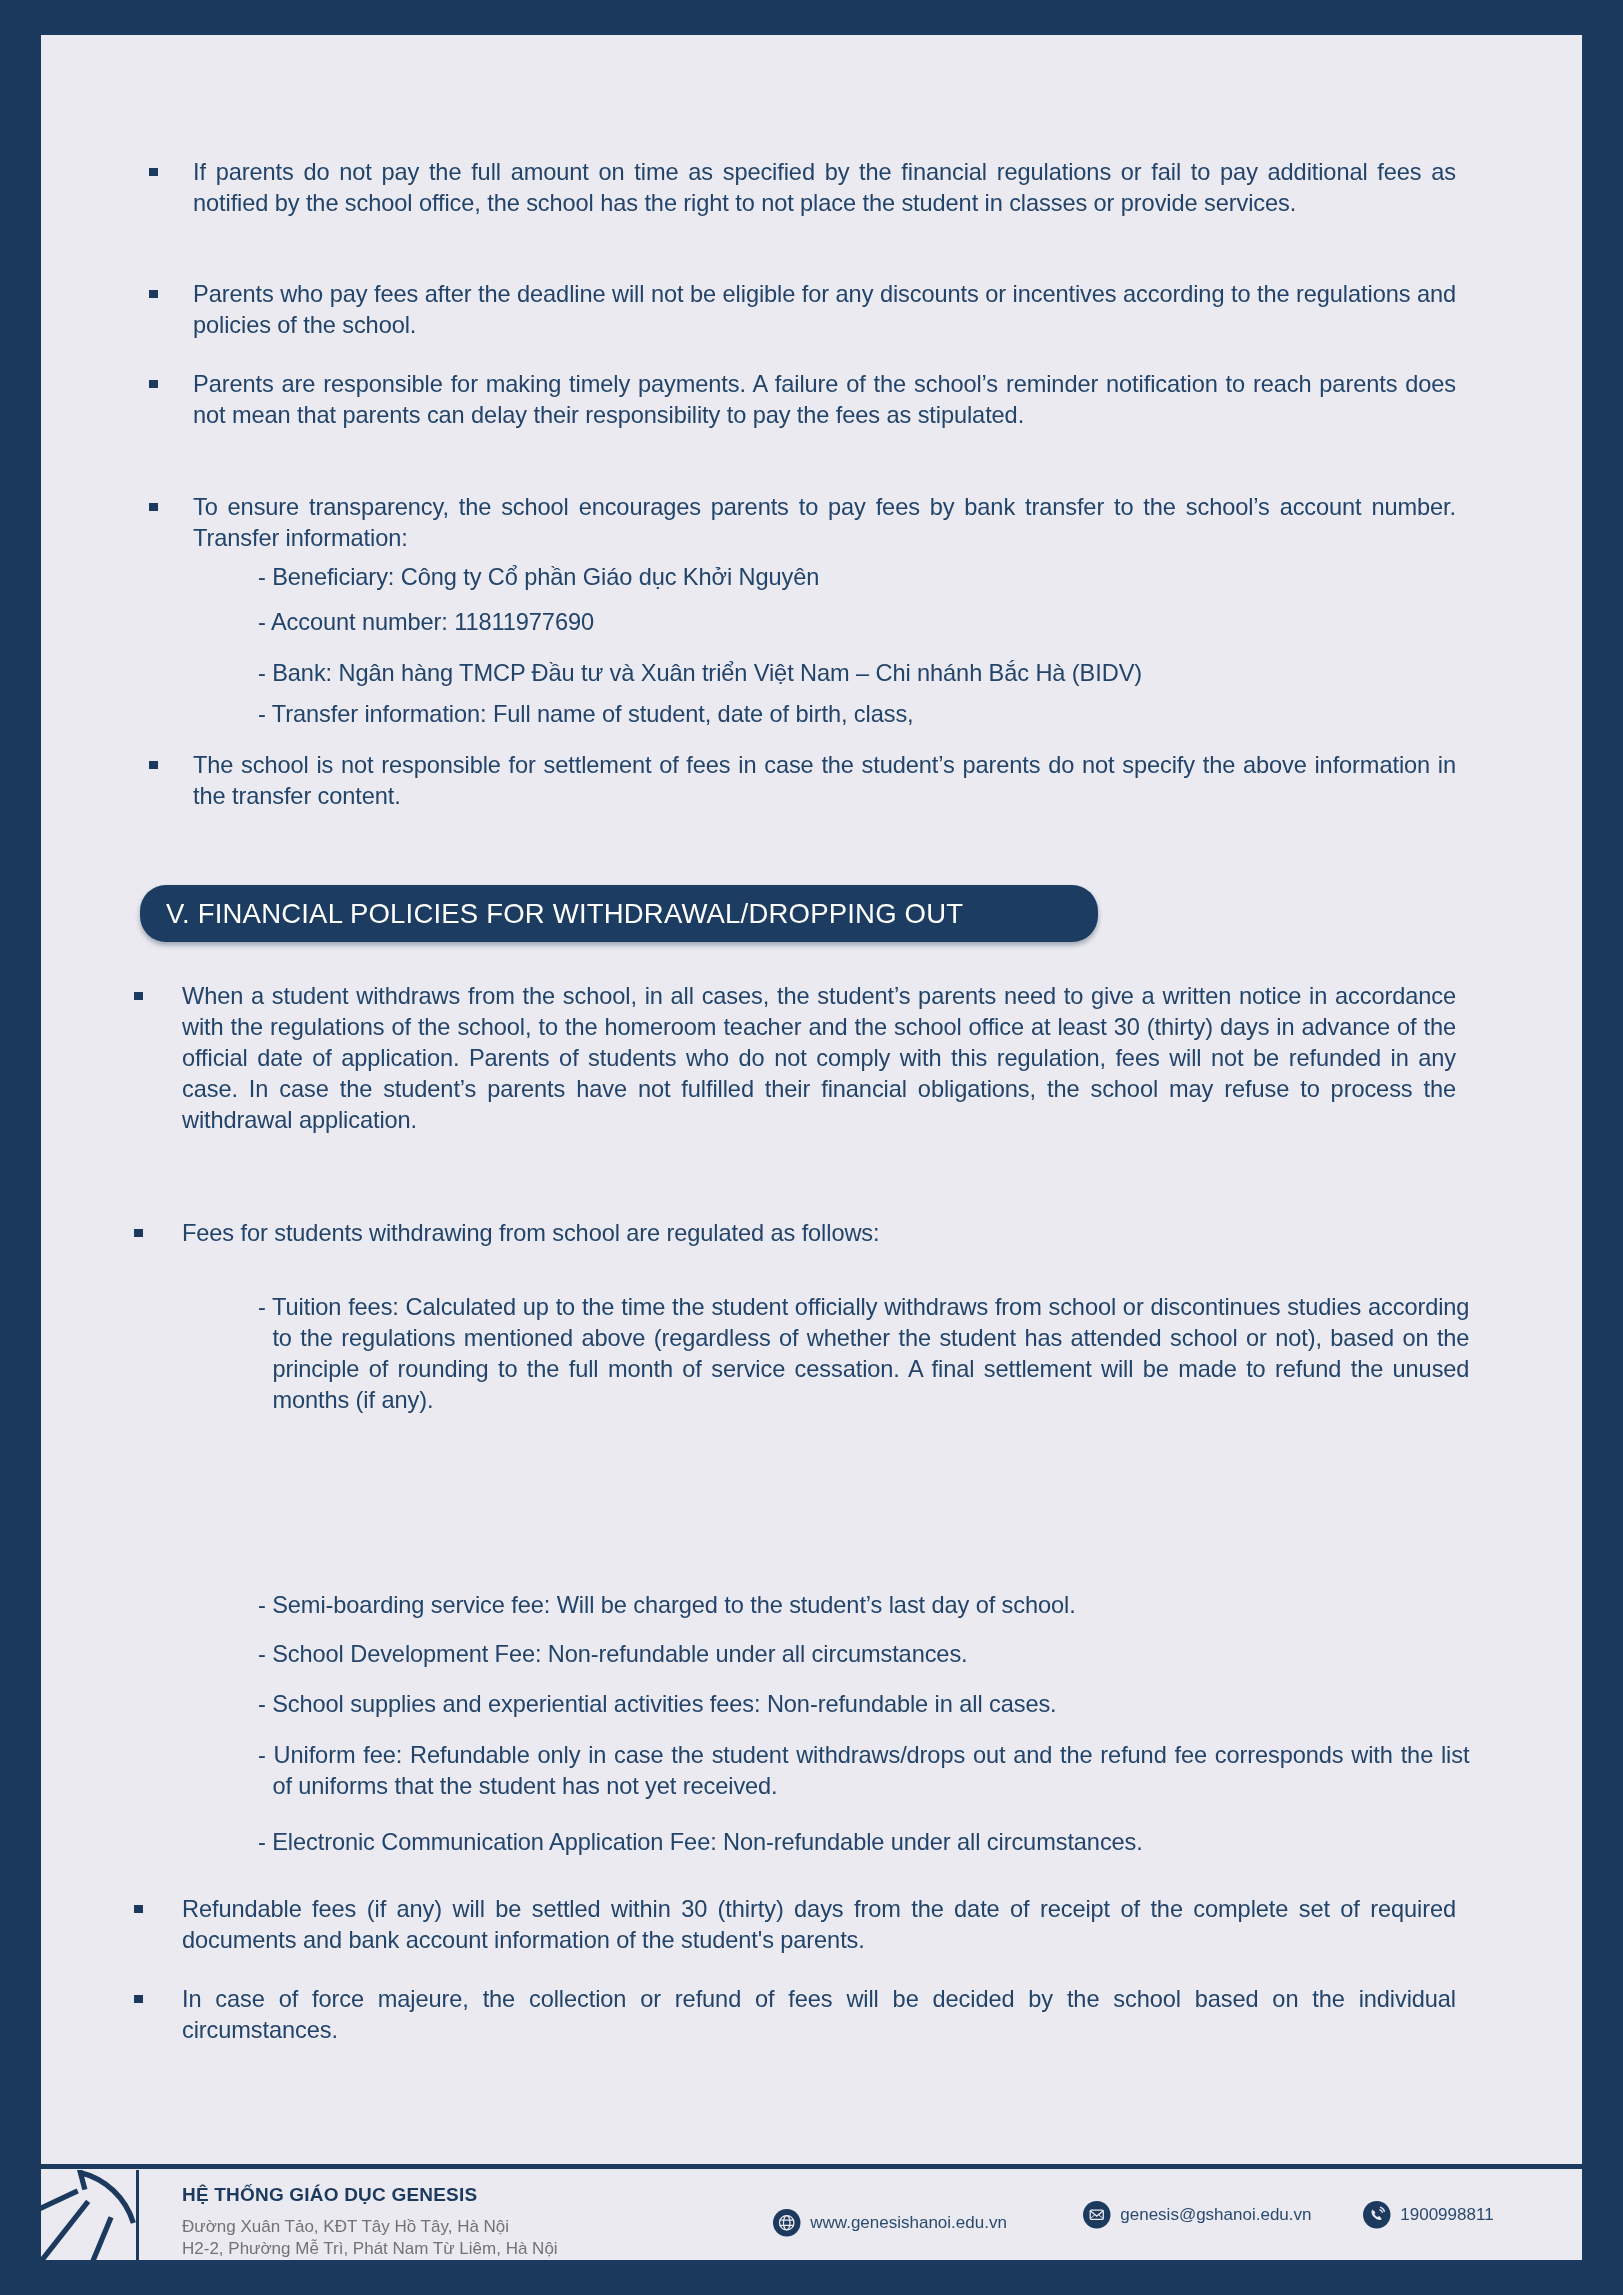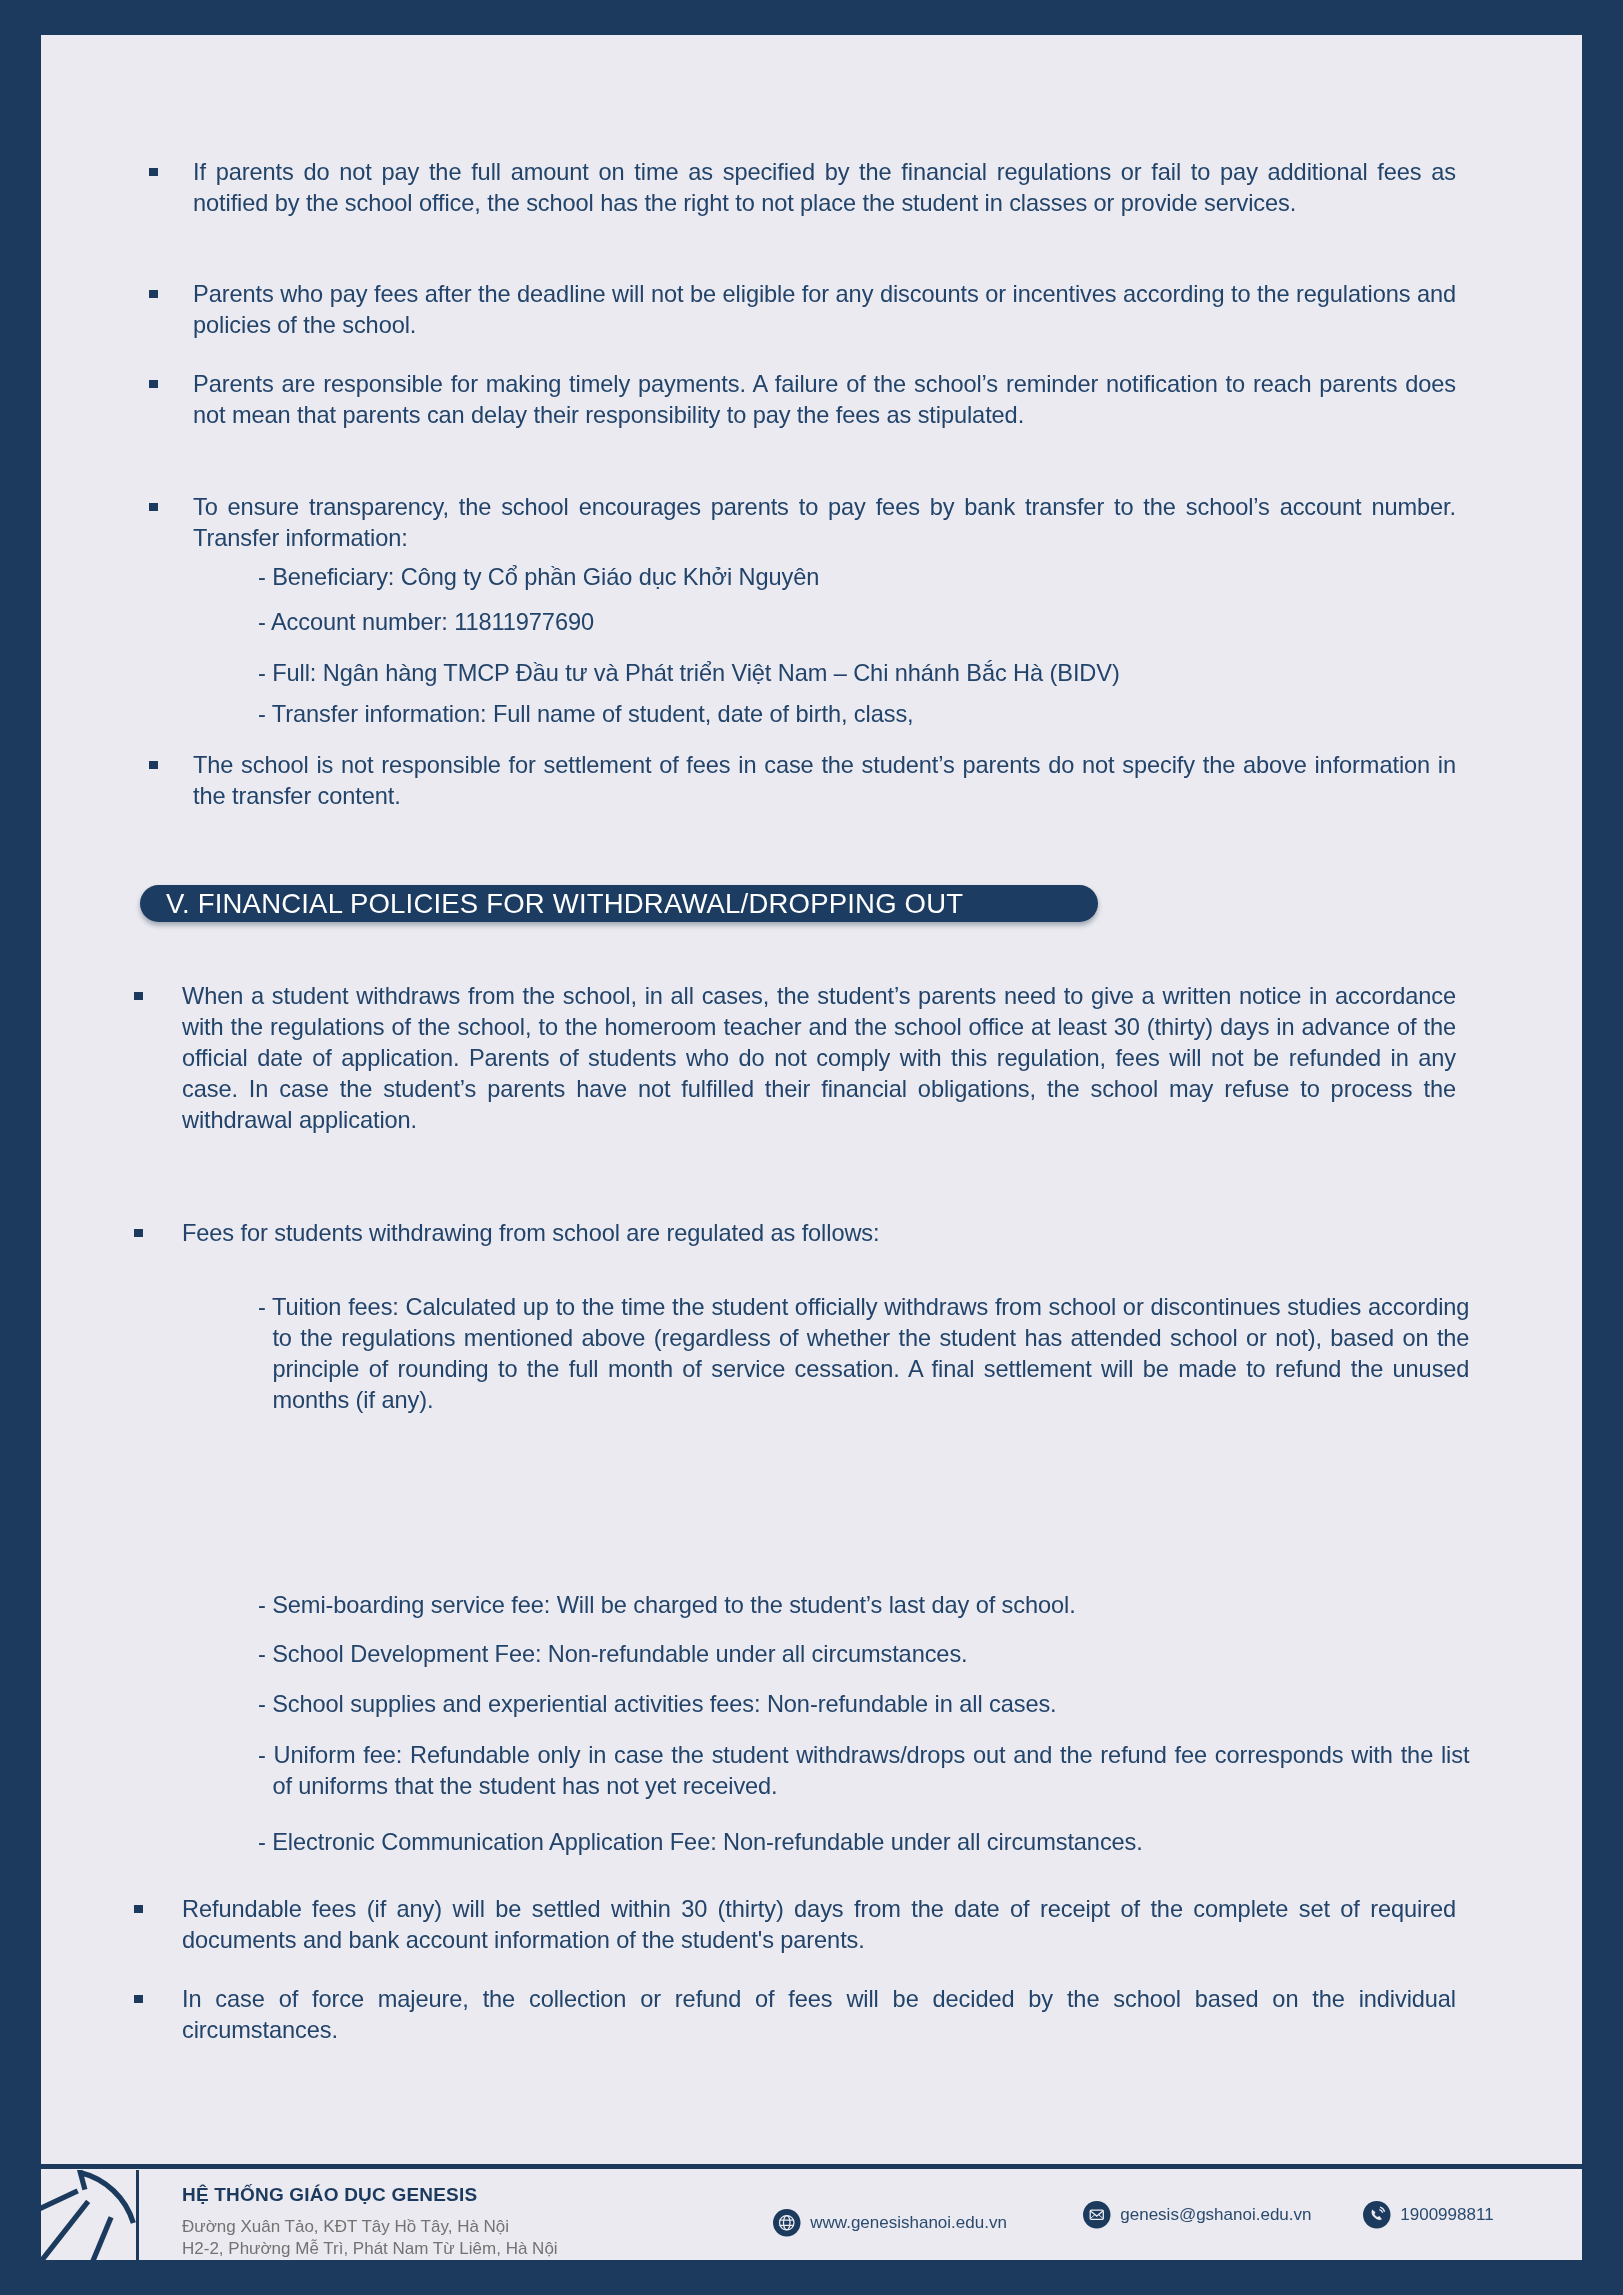--- a/index.html
+++ b/index.html
@@ -36,21 +36,21 @@
     width: 8.5px; height: 8.5px; background: #1B3A5E;
   }
   .subitem {
     left: 217px; width: 1197px;
     padding-left: 14.4px; text-indent: -14.4px;
   }
   .subitem.multi { text-align: justify; }
   .section-pill {
     position: absolute;
     left: 99px; top: 850px;
-    width: 958px; height: 37px;
+    width: 958px; height: 57px;
     background: #1C3C61;
     border-radius: 26px;
     box-shadow: 0 3.3px 5.2px rgba(20, 40, 70, 0.35);
     display: flex; align-items: center;
     padding-left: 26px;
     box-sizing: border-box;
     color: #FFFFFF;
     font-size: 27.5px;
     white-space: nowrap;
     letter-spacing: 0.2px;
@@ -100,21 +100,21 @@
     <div class="para bullet-a" style="top:244px">Parents who pay fees after the deadline will not be eligible for any discounts or incentives according to the regulations and policies of the school.</div>
 
     <div class="para bullet-a" style="top:334px">Parents are responsible for making timely payments. A failure of the school’s reminder notification to reach parents does not mean that parents can delay their responsibility to pay the fees as stipulated.</div>
 
     <div class="para bullet-a" style="top:457px">To ensure transparency, the school encourages parents to pay fees by bank transfer to the school’s account number. Transfer information:</div>
 
     <div class="para subitem" style="top:527px">- Beneficiary: Công ty Cổ phần Giáo dục Khởi Nguyên</div>
 
     <div class="para subitem" style="top:572px">- Account number: 11811977690</div>
 
-    <div class="para subitem" style="top:623px">- Full: Ngân hàng TMCP Đầu tư và Phát triển Việt Nam – Chi nhánh Bắc Hà (BIDV)</div>
+    <div class="para subitem" style="top:623px">- Bank: Ngân hàng TMCP Đầu tư và Xuân triển Việt Nam – Chi nhánh Bắc Hà (BIDV)</div>
 
     <div class="para subitem" style="top:664px">- Transfer information: Full name of student, date of birth, class,</div>
 
     <div class="para bullet-a" style="top:715px">The school is not responsible for settlement of fees in case the student’s parents do not specify the above information in the transfer content.</div>
 
     <div class="section-pill">
       <span>V. FINANCIAL POLICIES FOR WITHDRAWAL/DROPPING OUT</span>
     </div>
 
     <div class="para bullet-b" style="top:946px">When a student withdraws from the school, in all cases, the student’s parents need to give a written notice in accordance with the regulations of the school, to the homeroom teacher and the school office at least 30 (thirty) days in advance of the official date of application. Parents of students who do not comply with this regulation, fees will not be refunded in any case. In case the student’s parents have not fulfilled their financial obligations, the school may refuse to process the withdrawal application.</div>

